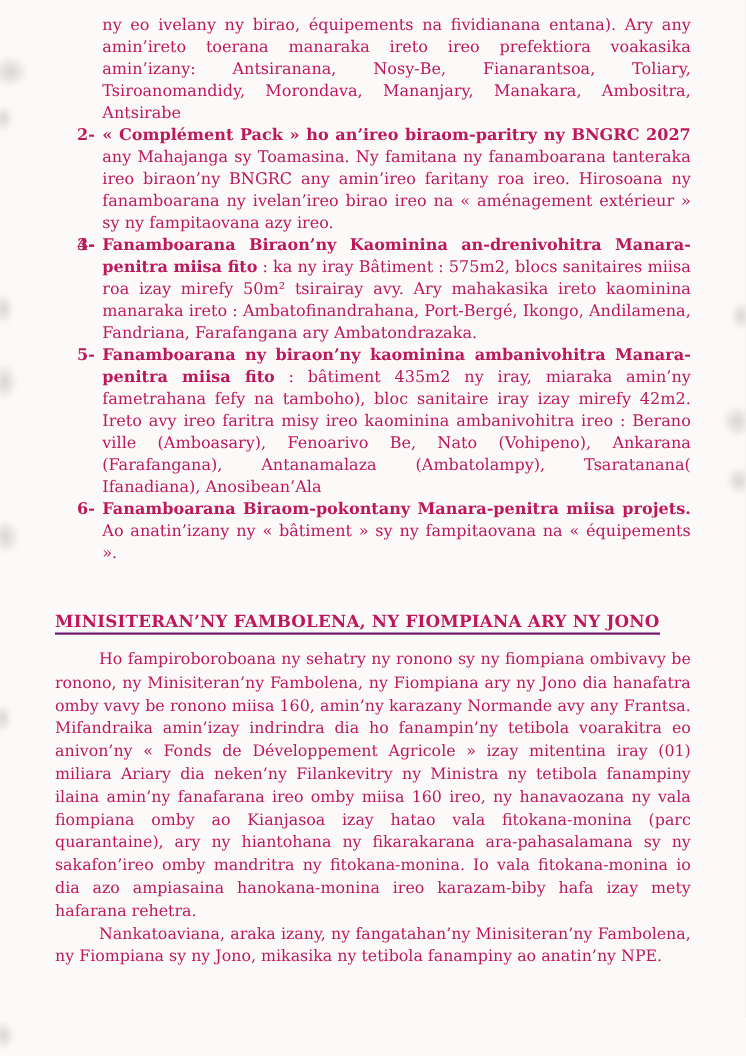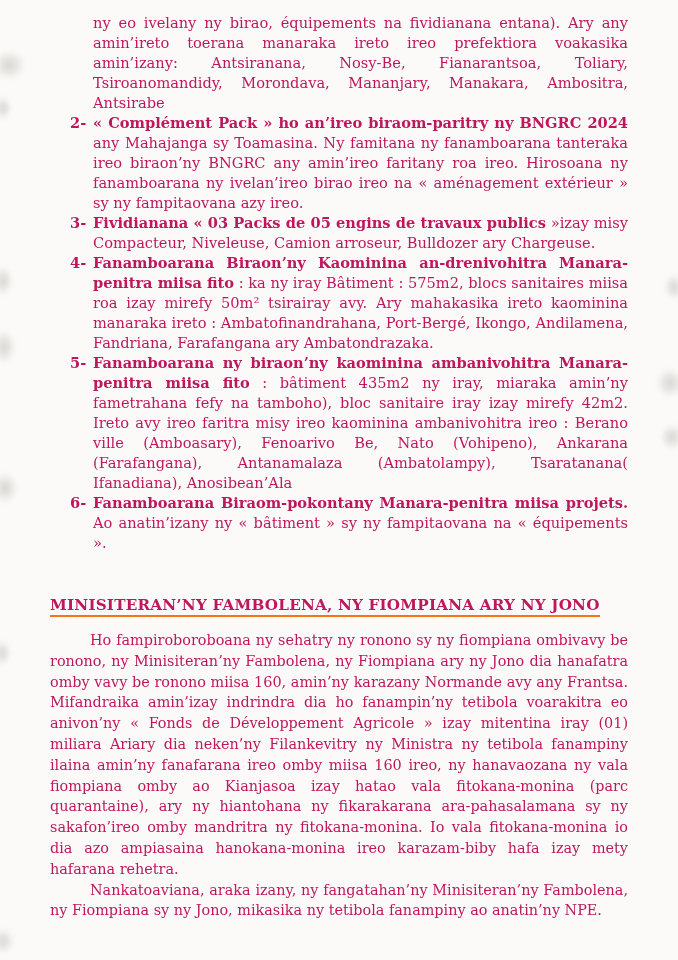--- a/index.html
+++ b/index.html
@@ -28,21 +28,21 @@
     font-size: 14.6px; line-height: 20px;
   }
   .bold { font-weight: bold; }
 
   
   .section-heading {
     margin: 42px 0 14px 50px;
     font-weight: bold; font-size: 15.2px; line-height: 21px;
     letter-spacing: 0.2px;
   }
-  .heading-underline { border-bottom: 2px solid #f97316; padding-bottom: 1px; }
+  .heading-underline { border-bottom: 2px solid #701a75; padding-bottom: 1px; }
 
   
   .paragraphs { margin-left: 50px; width: 578px; }
   .paragraphs p {
     margin: 0; text-align: justify;
     font-size: 14.4px; line-height: 20.8px;
   }
   .paragraphs p.indent { text-indent: 40px; }
   .paragraphs p.bold { font-weight: bold; }
 
@@ -72,25 +72,24 @@
 
   <div class="content">
 
     <div class="numbered-list">
         <div class="list-item">
           <span class="item-number"></span>
           <div class="item-text"><span>ny eo ivelany ny birao, équipements na fividianana entana). Ary any amin’ireto toerana manaraka ireto ireo prefektiora voakasika amin’izany: Antsiranana, Nosy-Be, Fianarantsoa, Toliary, Tsiroanomandidy, Morondava, Mananjary, Manakara, Ambositra, Antsirabe</span></div>
         </div>
         <div class="list-item">
           <span class="item-number">2-</span>
-          <div class="item-text"><span class="bold">« Complément Pack » ho an’ireo biraom-paritry ny BNGRC 2024</span><span> any Mahajanga sy Toamasina. Ny famitana ny fanamboarana tanteraka ireo biraon’ny BNGRC any amin’ireo faritany roa ireo. Hirosoana ny fanamboarana ny ivelan’ireo birao ireo na « aménagement extérieur » sy ny fampitaovana azy ireo.</span></div>
+          <div class="item-text"><span class="bold">« Complément Pack » ho an’ireo biraom-paritry ny BNGRC 2027</span><span> any Mahajanga sy Toamasina. Ny famitana ny fanamboarana tanteraka ireo biraon’ny BNGRC any amin’ireo faritany roa ireo. Hirosoana ny fanamboarana ny ivelan’ireo birao ireo na « aménagement extérieur » sy ny fampitaovana azy ireo.</span></div>
         </div>
         <div class="list-item">
           <span class="item-number">3-</span>
-          <div class="item-text"><span class="bold">Fividianana « 03 Packs de 05 engins de travaux publics</span><span> »izay misy Compacteur, Niveleuse, Camion arroseur, Bulldozer ary Chargeuse.</span></div>
         </div>
         <div class="list-item">
           <span class="item-number">4-</span>
           <div class="item-text"><span class="bold">Fanamboarana Biraon’ny Kaominina an-drenivohitra Manara-penitra miisa fito</span><span> : ka ny iray Bâtiment : 575m2, blocs sanitaires miisa roa izay mirefy 50m² tsirairay avy. Ary mahakasika ireto kaominina manaraka ireto : Ambatofinandrahana, Port-Bergé, Ikongo, Andilamena, Fandriana, Farafangana ary Ambatondrazaka.</span></div>
         </div>
         <div class="list-item">
           <span class="item-number">5-</span>
           <div class="item-text"><span class="bold">Fanamboarana ny biraon’ny kaominina ambanivohitra Manara-penitra miisa fito</span><span> : bâtiment 435m2 ny iray, miaraka amin’ny fametrahana fefy na tamboho), bloc sanitaire iray izay mirefy 42m2. Ireto avy ireo faritra misy ireo kaominina ambanivohitra ireo : Berano ville (Amboasary), Fenoarivo Be, Nato (Vohipeno), Ankarana (Farafangana), Antanamalaza (Ambatolampy), Tsaratanana( Ifanadiana), Anosibean’Ala</span></div>
         </div>
         <div class="list-item">

